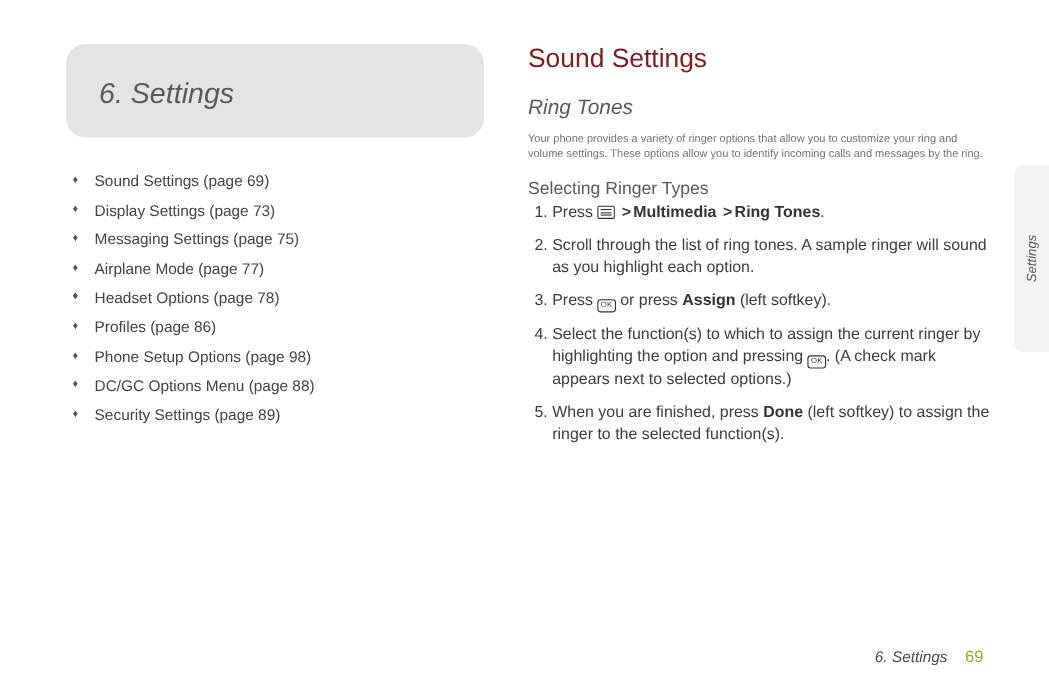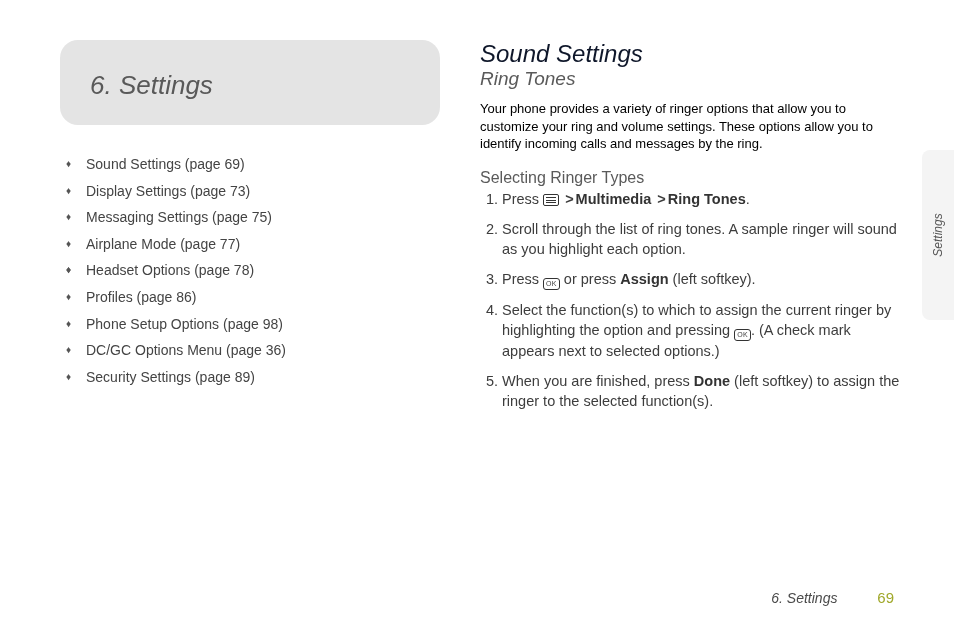--- a/index.html
+++ b/index.html
@@ -42,35 +42,35 @@
   .toc .diamond {
     position: absolute;
     left: -20px;
     top: 0;
     color: #555;
     font-size: 10px;
     line-height: 26px;
   }
   .section-title {
     font-size: 24px;
-    font-style: italic;
-    color: #0f172a;
+    color: #7f1d1d;
     font-weight: 500;
+    margin-bottom: 20px;
   }
   .subsection-title {
     font-size: 19px;
     font-style: italic;
     color: #5a5a5a;
     font-weight: 500;
     margin-bottom: 10px;
   }
   .body-text {
-    font-size: 13px;
+    font-size: 10px;
     line-height: 1.35;
-    color: #000000;
+    color: #737373;
     margin-bottom: 16px;
   }
   .sub3 {
     font-size: 16px;
     color: #5a5a5a;
     margin-bottom: 2px;
     font-weight: 400;
   }
   .steps {
     padding-left: 22px;
@@ -134,21 +134,21 @@
     position: absolute;
     bottom: 30px;
     right: 60px;
     font-size: 14px;
     font-style: italic;
     color: #4a4a4a;
   }
   .footer .pg {
     font-style: normal;
     color: #a0a82a;
-    margin-left: 36px;
+    margin-left: 12px;
     font-size: 15px;
   }
 </style>
 </head>
 <body>
 
 <div class="page">
 
   <div class="left-col">
     <div class="chapter-box">
@@ -156,21 +156,21 @@
     </div>
     <ul class="toc">
       <li><span class="diamond">♦</span><span>Sound Settings (page 69)</span></li>
       <li><span class="diamond">♦</span><span>Display Settings (page 73)</span></li>
       <li><span class="diamond">♦</span><span>Messaging Settings (page 75)</span></li>
       <li><span class="diamond">♦</span><span>Airplane Mode (page 77)</span></li>
       <li><span class="diamond">♦</span></li>
       <li><span class="diamond">♦</span><span>Headset Options (page 78)</span></li>
       <li><span class="diamond">♦</span><span>Profiles (page 86)</span></li>
       <li><span class="diamond">♦</span><span>Phone Setup Options (page 98)</span></li>
-      <li><span class="diamond">♦</span><span>DC/GC Options Menu (page 36)</span></li>
+      <li><span class="diamond">♦</span><span>DC/GC Options Menu (page 88)</span></li>
       <li><span class="diamond">♦</span><span>Security Settings (page 89)</span></li>
     </ul>
   </div>
 
   <div class="right-col">
     <div class="section-title">Sound Settings</div>
     <div class="subsection-title">Ring Tones</div>
     <div class="body-text">Your phone provides a variety of ringer options that allow you to customize your ring and volume settings. These options allow you to identify incoming calls and messages by the ring.</div>
     <div class="sub3">Selecting Ringer Types</div>
 

